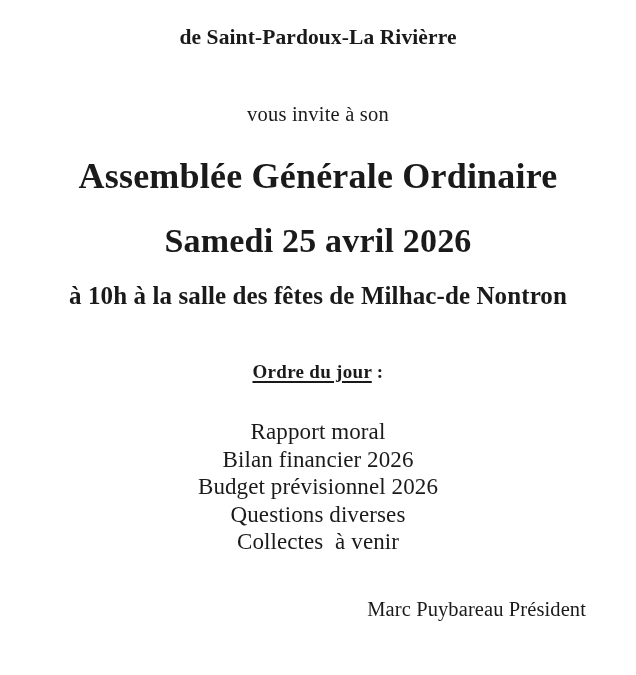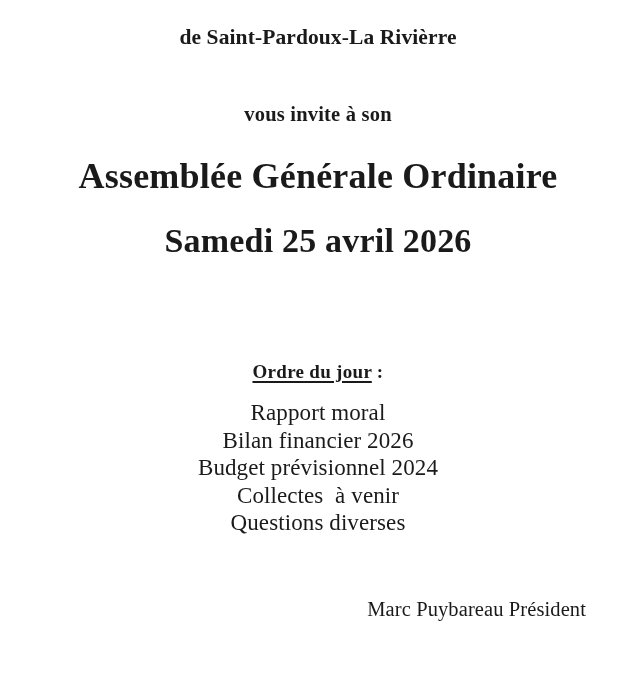--- a/index.html
+++ b/index.html
@@ -39,21 +39,21 @@
     top: 27px;
     font-size: 21.5px;
     font-weight: bold;
     letter-spacing: 0.1px;
   }
 
   
   #invitation-line {
     top: 104px;
     font-size: 20.5px;
-    font-weight: bold;
+    font-weight: normal;
     letter-spacing: 0.2px;
   }
 
   
   #meeting-title {
     top: 158px;
     font-size: 36px;
     font-weight: bold;
     letter-spacing: 0.2px;
   }
@@ -86,21 +86,21 @@
     text-decoration-thickness: 1.5px;
     text-underline-offset: 3px;
   }
   #agenda-heading-colon {
     text-decoration: none;
   }
 
   
   #agenda-list {
     position: absolute;
-    top: 399px;
+    top: 418px;
     left: 0;
     width: 636px;
     margin: 0;
     padding: 0;
     list-style: none;
   }
   #agenda-list .agenda-item {
     text-align: center;
     white-space: pre;
     font-size: 23px;
@@ -130,26 +130,27 @@
 <div id="document-page">
 
   <div class="line" id="org-name-line">de Saint-Pardoux-La Rivièrre</div>
 
   <div class="line" id="invitation-line">vous invite à son</div>
 
   <div class="line" id="meeting-title">Assemblée Générale Ordinaire</div>
 
   <div class="line" id="meeting-date">Samedi 25 avril 2026</div>
 
+  <div class="line" id="meeting-venue">à 10h à la salle des fêtes de Milhac-de Nontron</div>
 
   <div class="line" id="agenda-heading"><span id="agenda-heading-underlined">Ordre du jour</span><span id="agenda-heading-colon"> :</span></div>
 
   <ul id="agenda-list">
     <li class="agenda-item">Rapport moral</li>
     <li class="agenda-item">Bilan financier 2026</li>
-    <li class="agenda-item">Budget prévisionnel 2024</li>
+    <li class="agenda-item">Budget prévisionnel 2026</li>
+    <li class="agenda-item">Questions diverses</li>
     <li class="agenda-item">Collectes  à venir</li>
-    <li class="agenda-item">Questions diverses</li>
   </ul>
 
   <div id="signature-line">Marc Puybareau Président</div>
 
 </div>
 
 </body></html>

